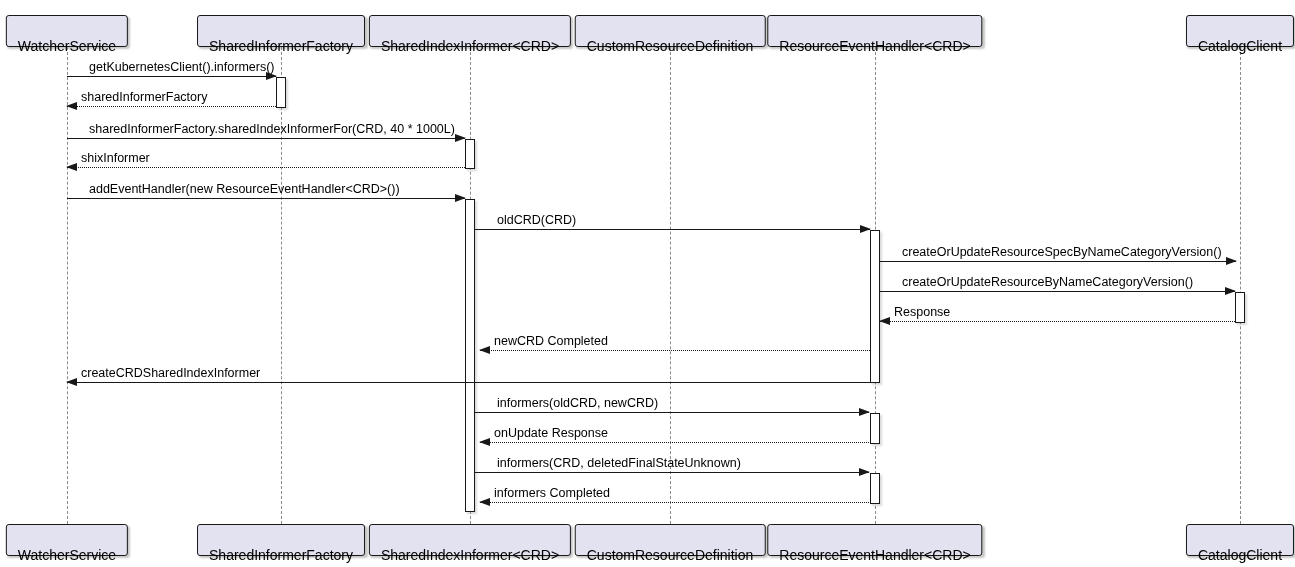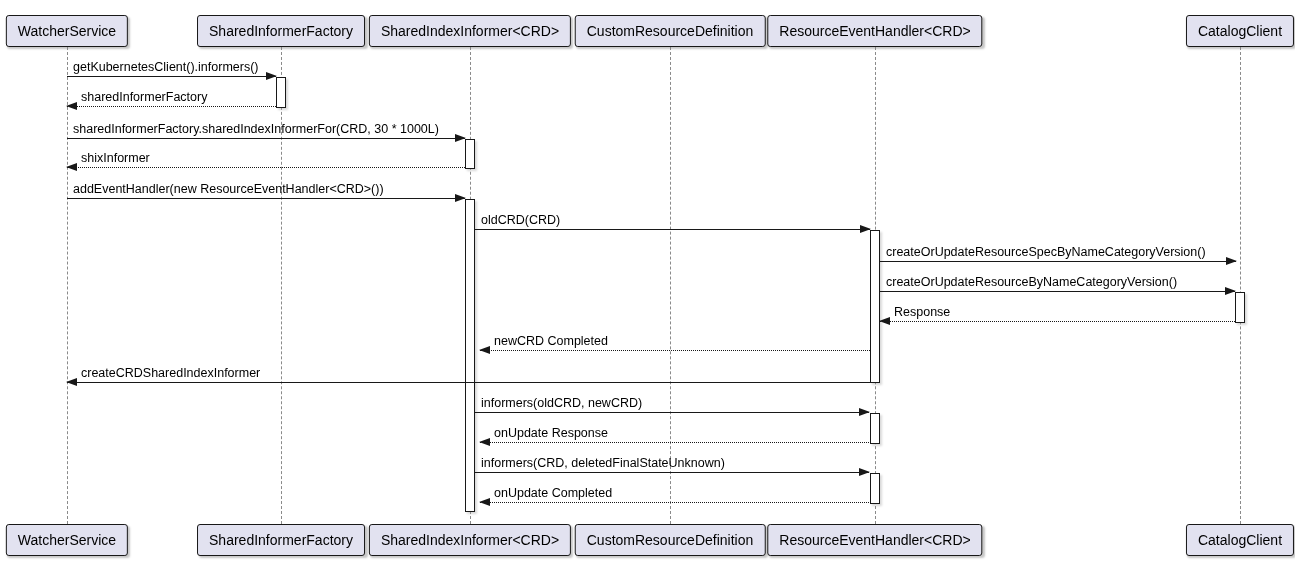--- a/index.html
+++ b/index.html
@@ -8,42 +8,42 @@
     font-family:"Liberation Sans", sans-serif; overflow:hidden;
   }
   
   .lifeline {
     position:absolute; top:47px; height:477px; width:0;
     border-left:1px dashed #8a8a8a;
   }
   
   .participant {
     position:absolute; transform:translateX(-50%);
-    height:32px; line-height:30px; padding:0 11px;
+    height:32px; line-height:30px; padding:15px 11px;
     background:#E2E2F0; border:1.4px solid #181818; border-radius:3px;
     box-shadow:2px 2px 2px rgba(130,130,130,0.45);
     font-size:14px; color:#000; white-space:nowrap; box-sizing:border-box;
     text-align:center;
   }
   .participant.top { top:15px; }
   .participant.bottom { top:524px; }
   
   .activation {
     position:absolute; width:10px; background:#ffffff;
     border:1.3px solid #181818; box-sizing:border-box;
     box-shadow:2px 2px 2px rgba(150,150,150,0.35);
   }
   
   .msg { position:absolute; height:0; }
   .mline { position:absolute; left:0; right:0; top:-1px; border-top:1.3px solid #181818; }
   .msg.dashed .mline { border-top:1.3px dotted #181818; }
   .mlabel {
     position:absolute; top:-17px; font-size:12.5px; color:#000; white-space:nowrap;
   }
-  .msg.right .mlabel { left:6px; }
+  .msg.right .mlabel { left:22px; }
   .msg.left  .mlabel { left:14px; }
   .arr { position:absolute; width:0; height:0; top:-5px; }
   .arr-r {
     right:-1px;
     border-top:4.5px solid transparent; border-bottom:4.5px solid transparent;
     border-left:11px solid #181818;
   }
   .arr-l {
     left:-1px;
     border-top:4.5px solid transparent; border-bottom:4.5px solid transparent;
@@ -90,21 +90,21 @@
     <span class="arr arr-r"></span>
   </div>
 
   <div class="msg left dashed" style="left:67px;top:107px;width:209px">
     <span class="mlabel">sharedInformerFactory</span>
     <div class="mline"></div>
     <span class="arr arr-l"></span>
   </div>
 
   <div class="msg right" style="left:67px;top:139px;width:398px">
-    <span class="mlabel">sharedInformerFactory.sharedIndexInformerFor(CRD, 30 * 1000L)</span>
+    <span class="mlabel">sharedInformerFactory.sharedIndexInformerFor(CRD, 40 * 1000L)</span>
     <div class="mline"></div>
     <span class="arr arr-r"></span>
   </div>
 
   <div class="msg left dashed" style="left:67px;top:168px;width:398px">
     <span class="mlabel">shixInformer</span>
     <div class="mline"></div>
     <span class="arr arr-l"></span>
   </div>
 
@@ -162,18 +162,18 @@
     <span class="arr arr-l"></span>
   </div>
 
   <div class="msg right" style="left:475px;top:473px;width:394px">
     <span class="mlabel">informers(CRD, deletedFinalStateUnknown)</span>
     <div class="mline"></div>
     <span class="arr arr-r"></span>
   </div>
 
   <div class="msg left dashed" style="left:480px;top:503px;width:389px">
-    <span class="mlabel">onUpdate Completed</span>
+    <span class="mlabel">informers Completed</span>
     <div class="mline"></div>
     <span class="arr arr-l"></span>
   </div>
 
 </div>
 
 </body></html>

